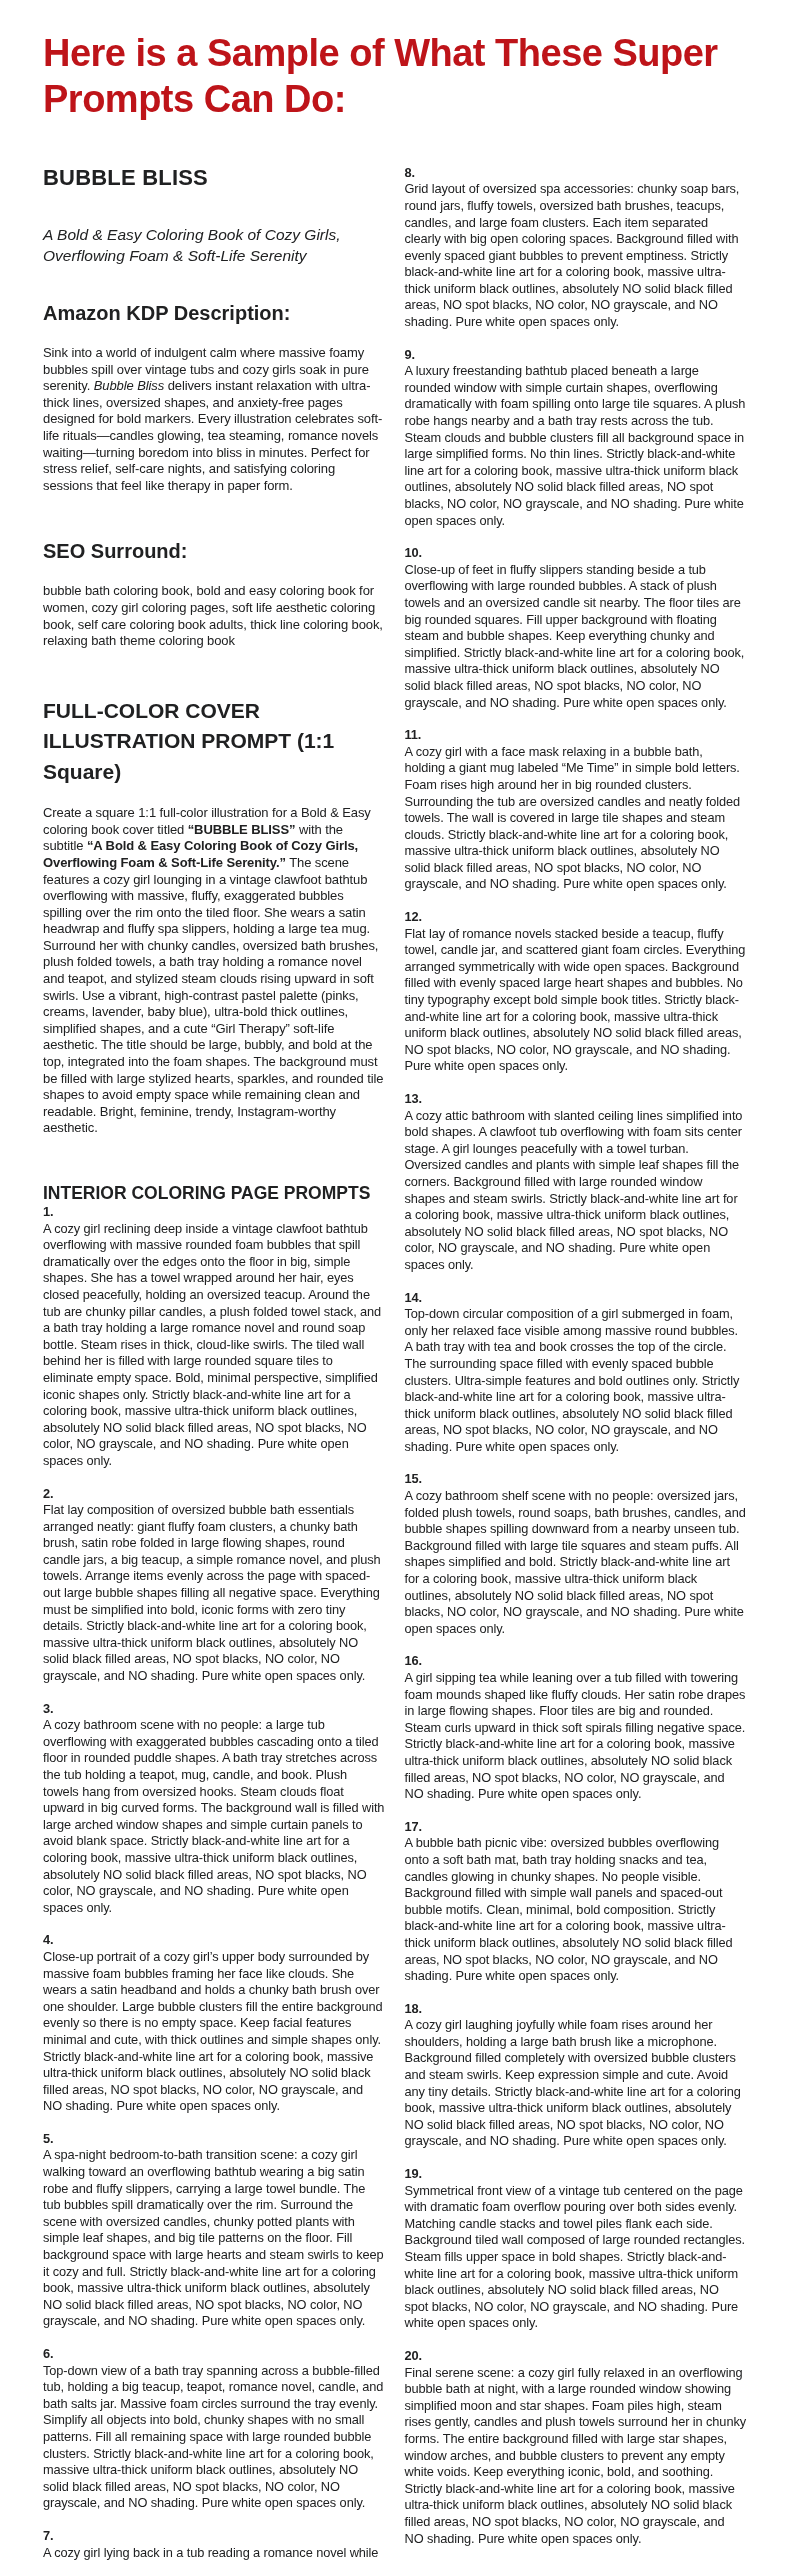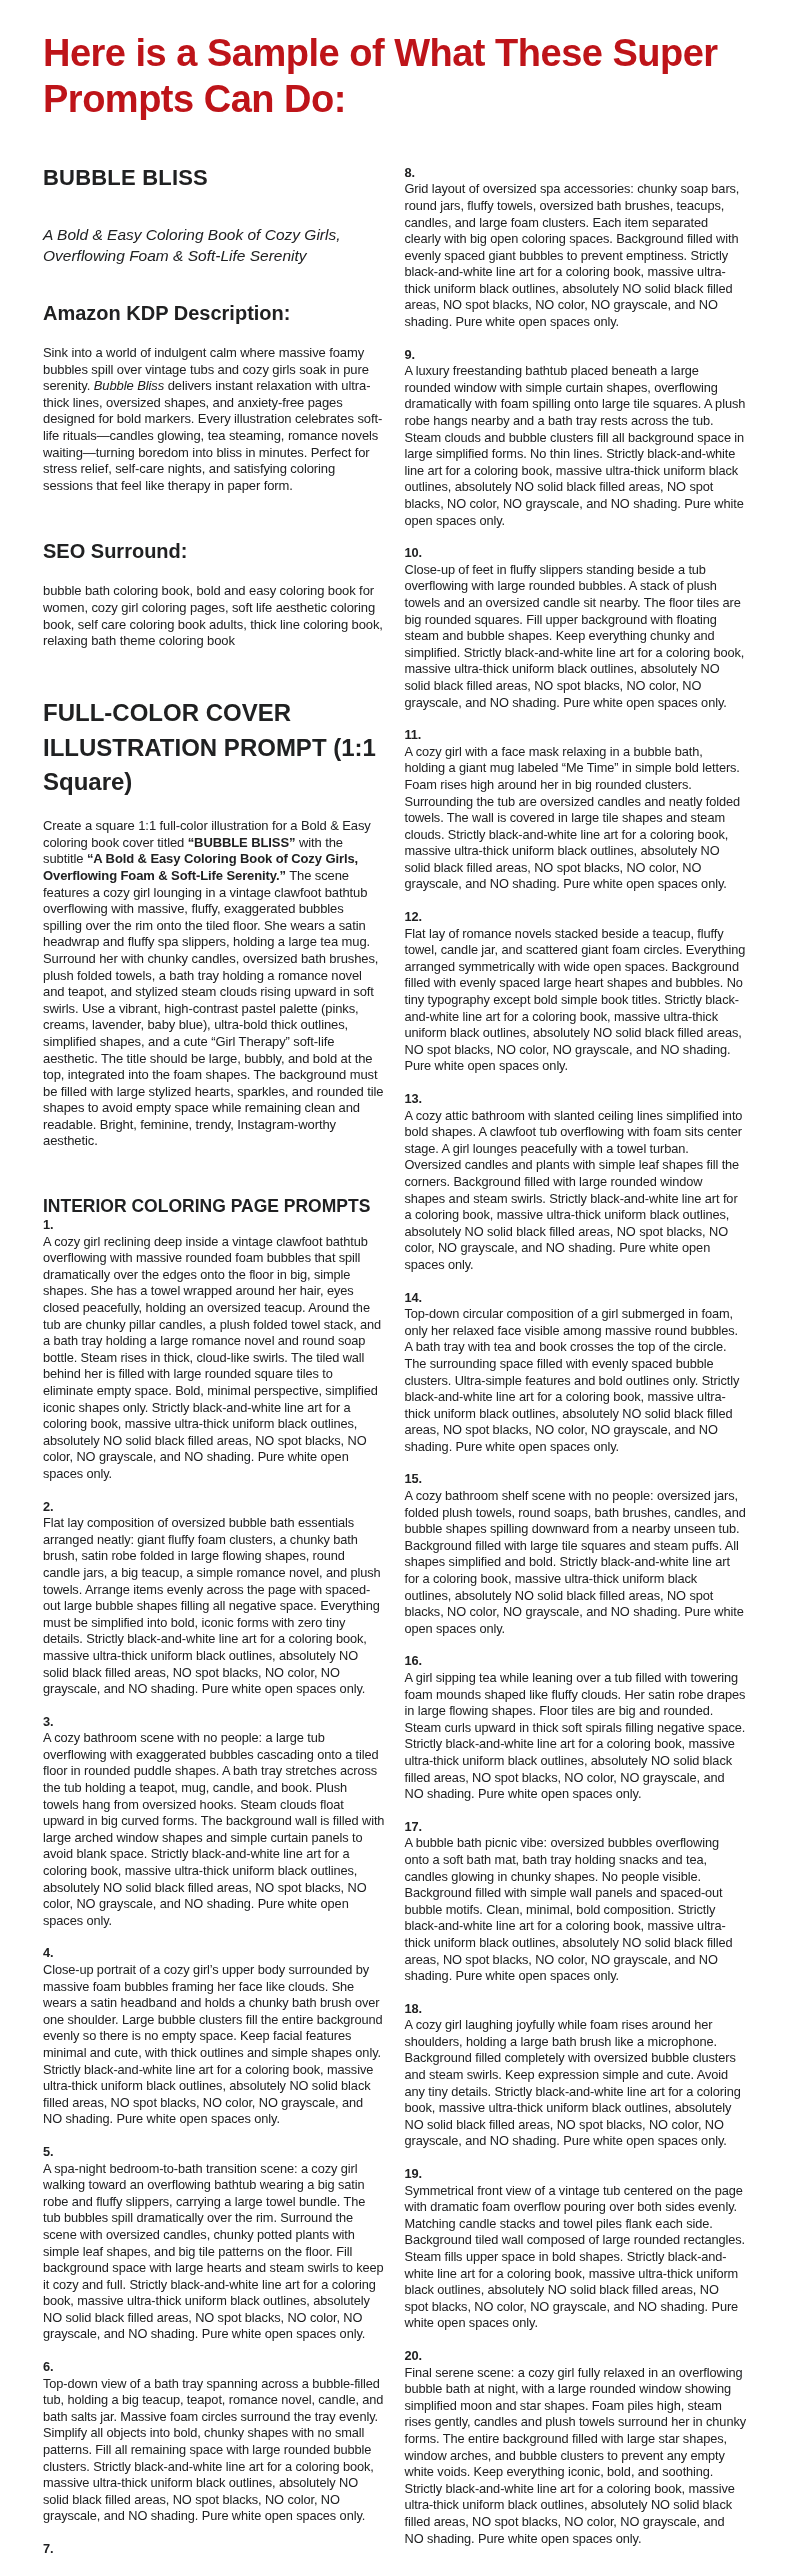--- a/index.html
+++ b/index.html
@@ -27,21 +27,21 @@
   .subtitle {
     font-size: 15.5px; font-weight: 400; font-style: italic;
     line-height: 1.4; margin-bottom: 35px;
   }
   .sec-heading { font-size: 20px; font-weight: 700; margin-bottom: 20px; }
   .body-text {
     font-size: 13px; line-height: 16.6px; letter-spacing: -0.1px;
     margin-bottom: 46px;
   }
   .big-heading {
-    font-size: 24px; font-weight: 700; line-height: 1.45;
+    font-size: 21px; font-weight: 700; line-height: 1.45;
     margin-bottom: 18px;
   }
   .interior-heading { font-size: 17.5px; font-weight: 700; margin-bottom: 0; }
   .prompt {
     font-size: 12.8px; line-height: 16.6px; letter-spacing: -0.1px;
     margin-bottom: 16px;
   }
   .prompt .num { display: block; font-weight: 700; }
 </style>
 </head>

